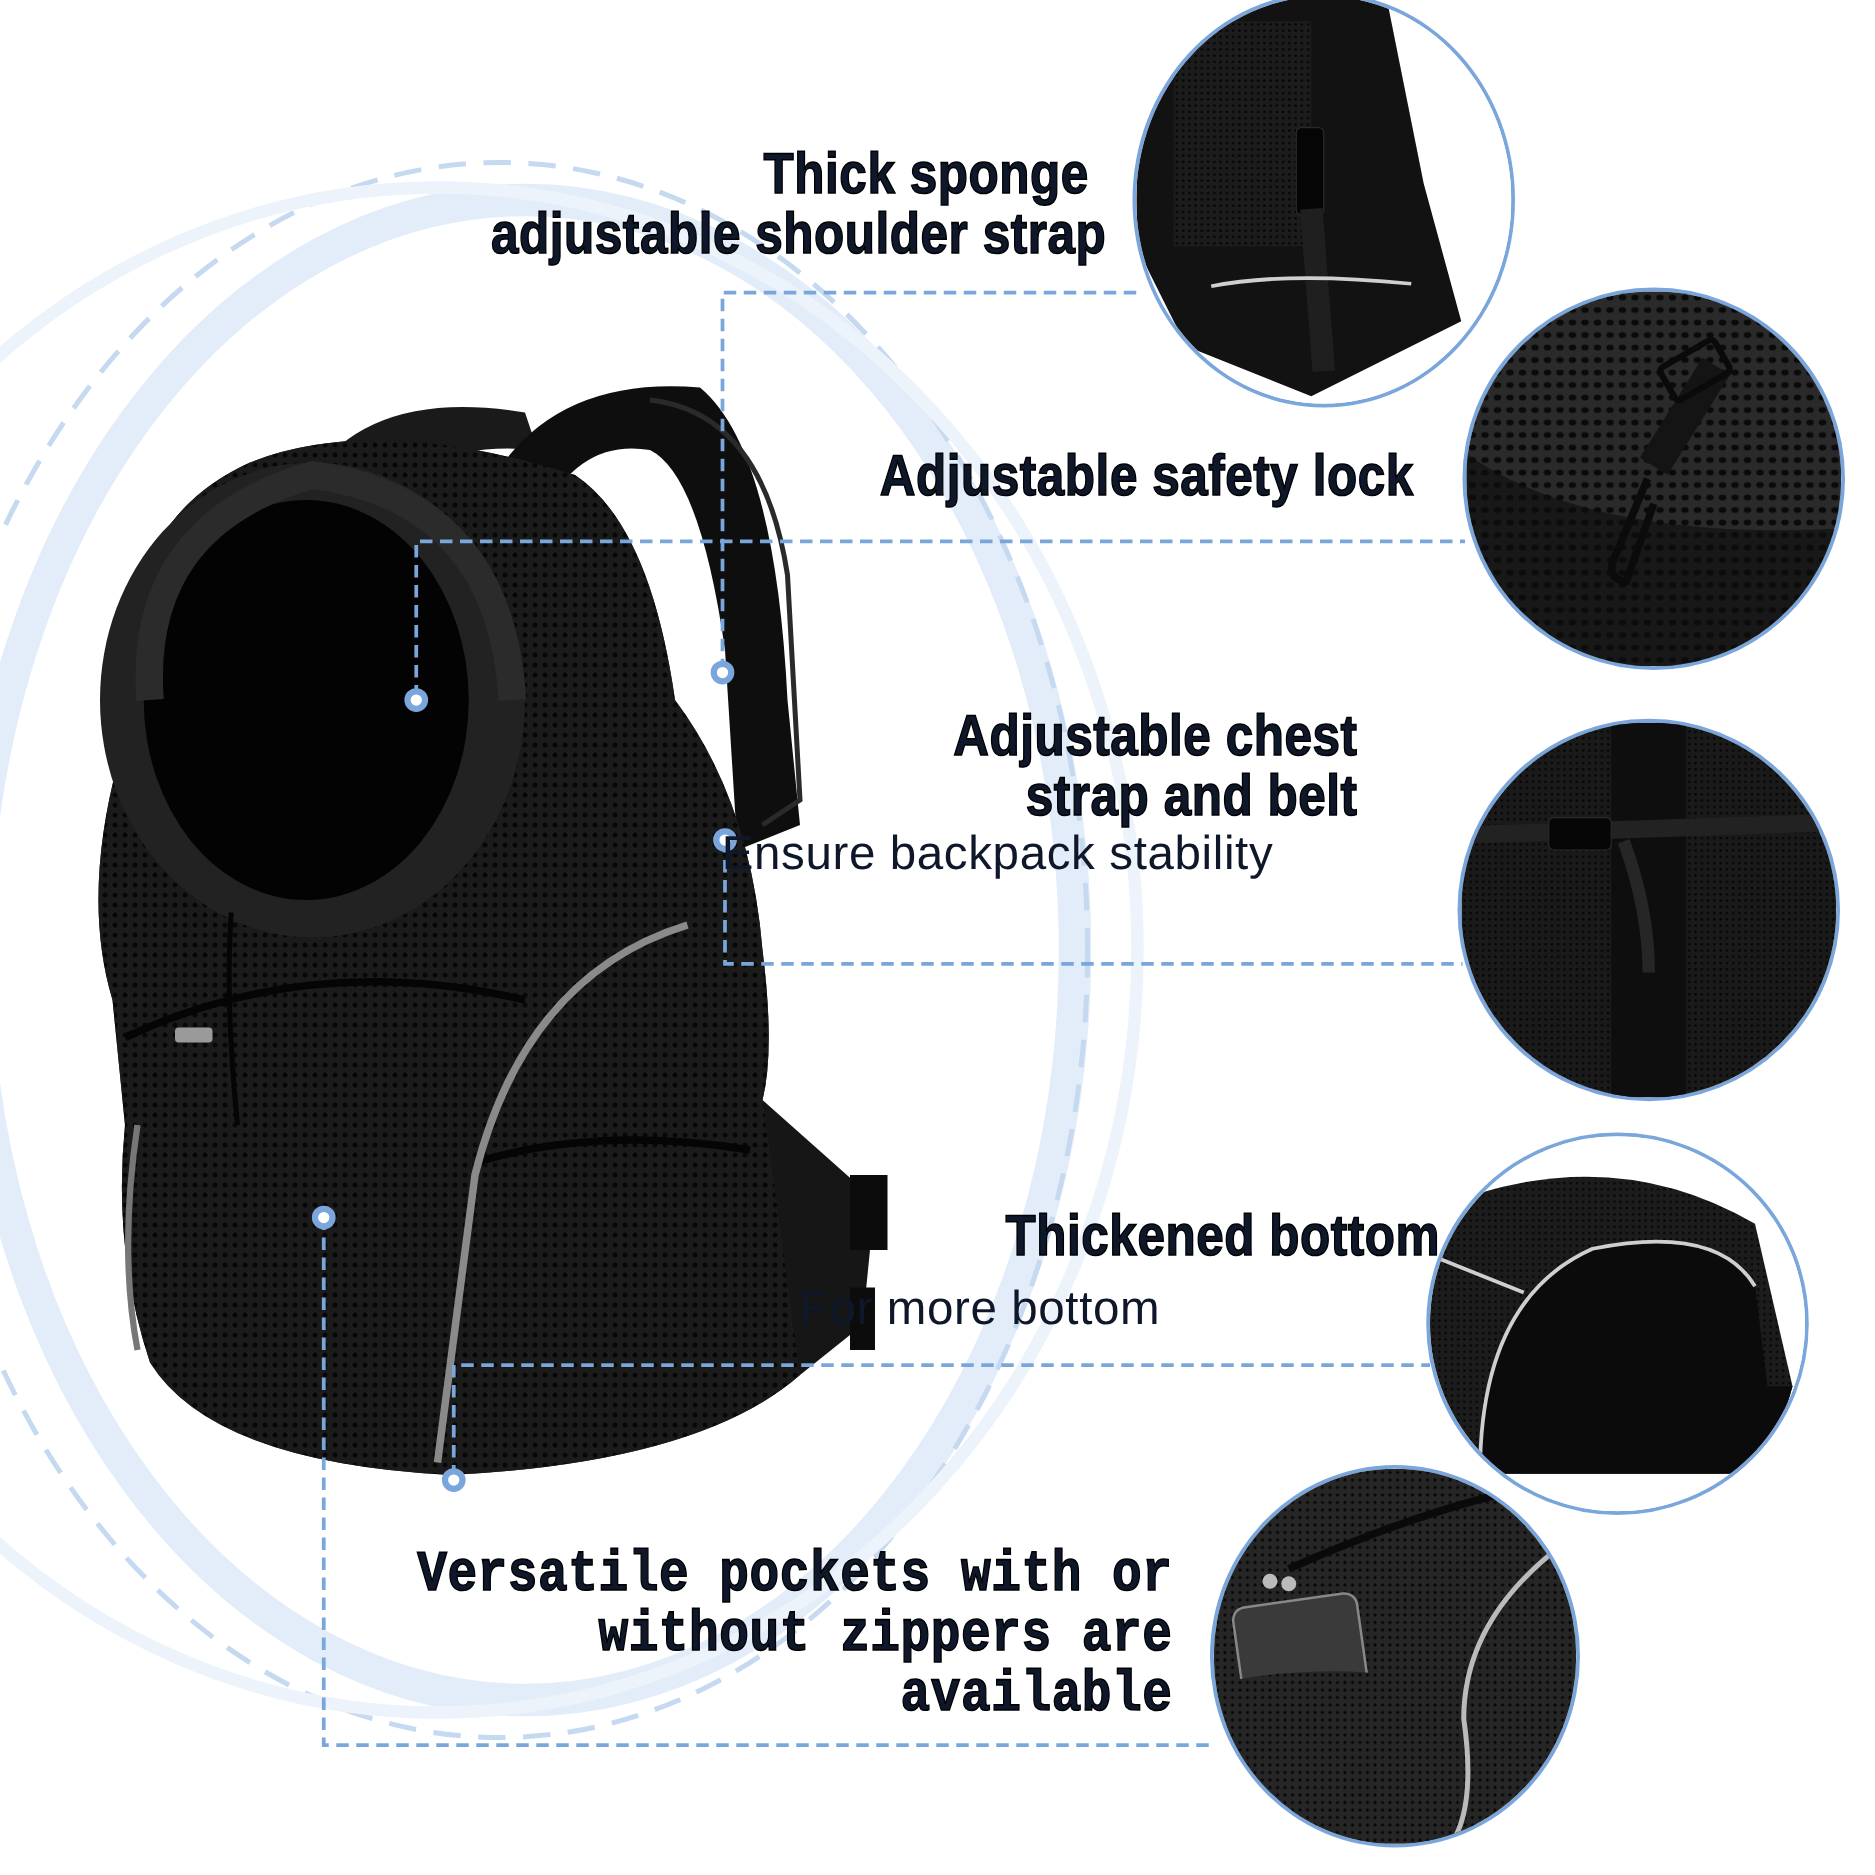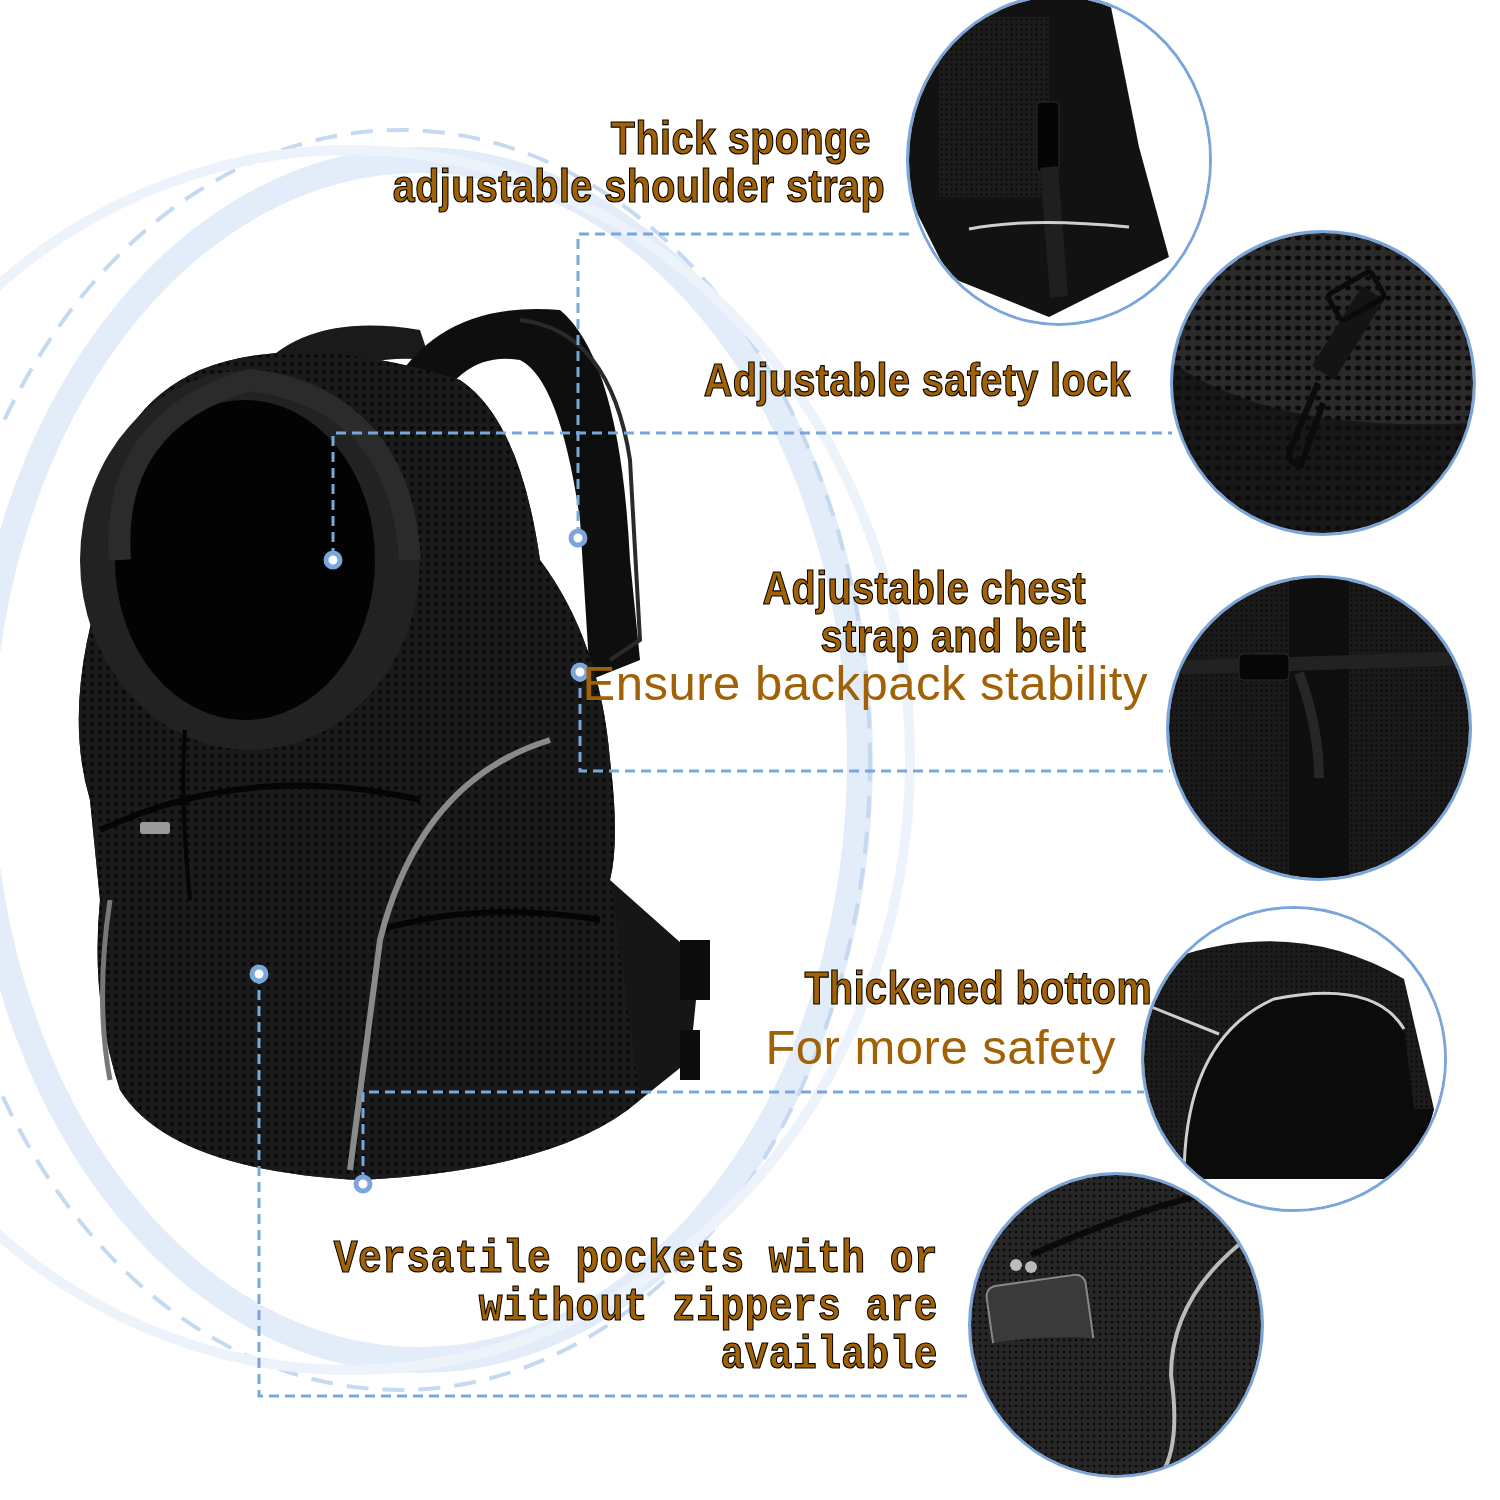--- a/index.html
+++ b/index.html
@@ -3,30 +3,30 @@
   <meta charset="utf-8">
   <style>
     html, body { margin: 0; padding: 0; }
     body {
       width: 1500px; height: 1500px; position: relative; overflow: hidden;
       background: #ffffff;
       font-family: "Liberation Sans", sans-serif;
     }
     .layer { position: absolute; left: 0; top: 0; width: 1500px; height: 1500px; }
     .label {
-      position: absolute; color: #a16207; text-align: right;
+      position: absolute; color: #0f172a; text-align: right;
       font-family: "Liberation Sans", sans-serif;
     }
     .head {
       font-weight: 900; font-size: 46px; line-height: 48px; letter-spacing: 0.5px;
       transform: scaleX(0.86); transform-origin: right center;
       -webkit-text-stroke: 1.2px #000;
     }
     .sub {
-      font-weight: 400; font-size: 49px; line-height: 42px; letter-spacing: 0.5px;
+      font-weight: 400; font-size: 38px; line-height: 42px; letter-spacing: 0.5px; text-align: center;
     }
     .zoom-circle {
       position: absolute; border-radius: 50%; overflow: hidden;
       border: 3px solid #7ba6dc; background: #fff;
     }
   </style>
 </head>
 <body>
 
 <svg class="layer" viewBox="0 0 1500 1500">
@@ -184,19 +184,19 @@
 </div>
 
 <div class="label" style="right:352px; top:564px; width:700px;">
   <div class="head" style="margin-right:62px;">Adjustable chest</div>
   <div class="head" style="margin-right:62px;">strap and belt</div>
   <div class="sub" style="margin-top:2px;">Ensure backpack stability</div>
 </div>
 
 <div class="label" style="right:348px; top:964px; width:700px;">
   <div class="head">Thickened bottom</div>
-  <div class="sub" style="margin-top:14px; margin-right:36px;">For more safety</div>
+  <div class="sub" style="margin-top:14px; margin-right:36px;">For more bottom</div>
 </div>
 
 <div class="label" style="right:562px; top:1236px; width:800px;font-family:Liberation Mono, monospace;">
   <div class="head">Versatile pockets with or</div>
   <div class="head">without zippers are available</div>
 </div>
 
 </body></html>

